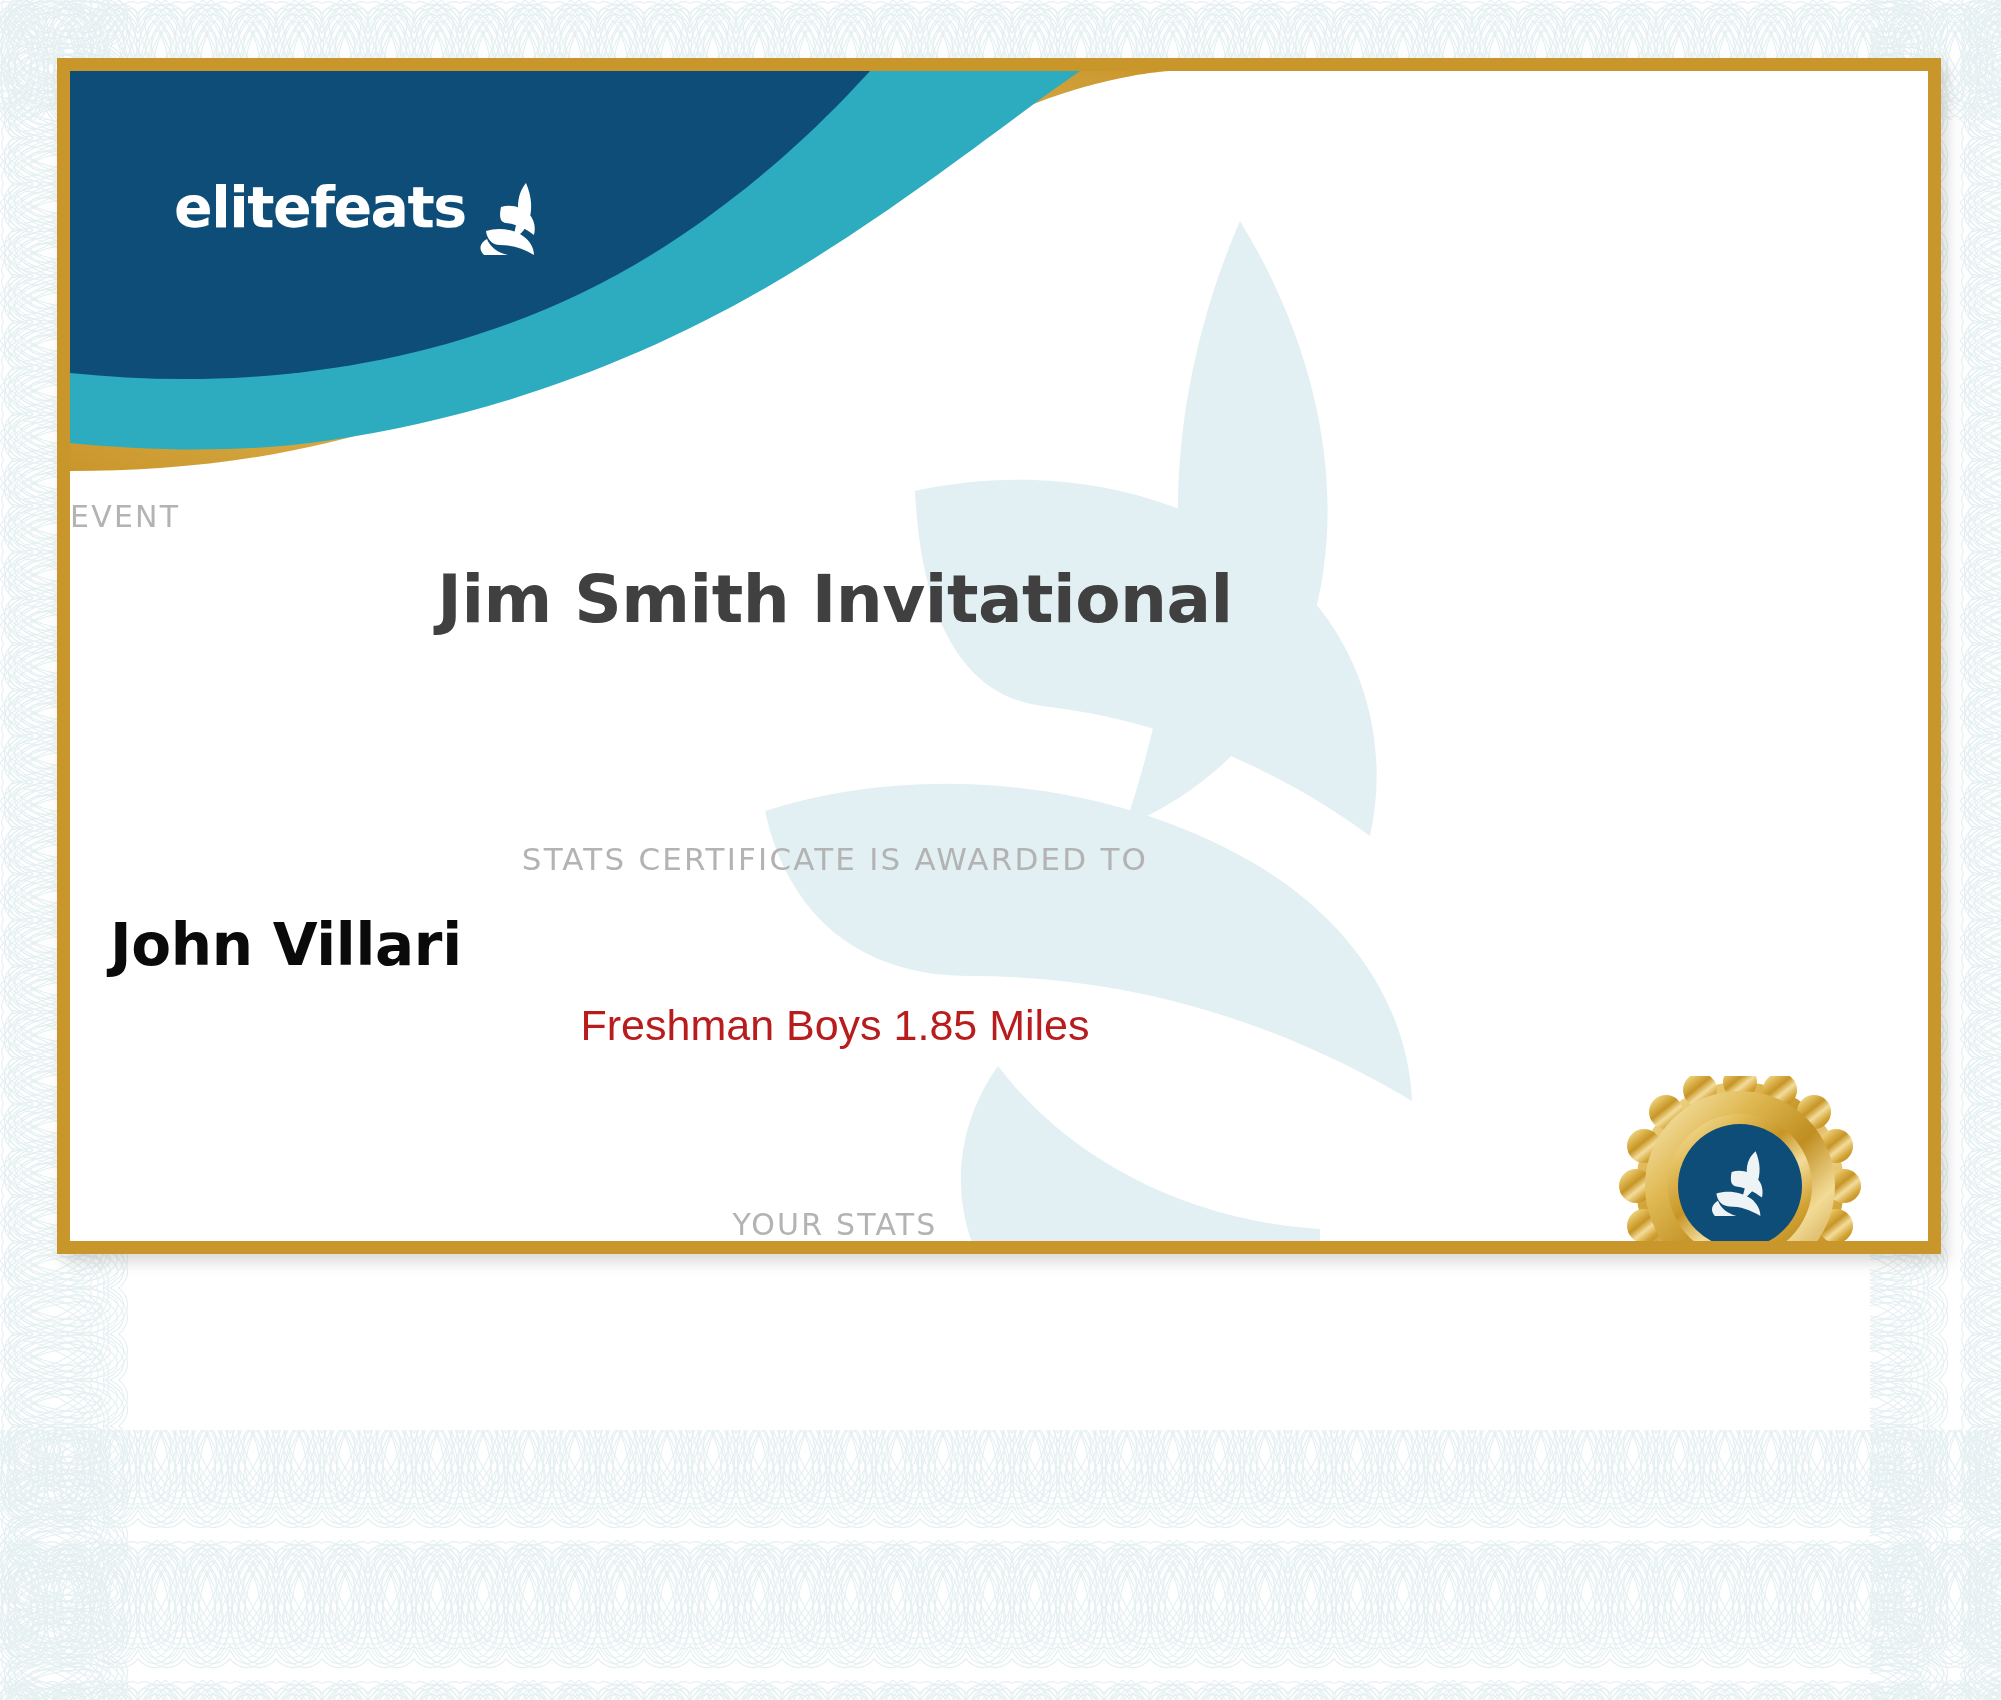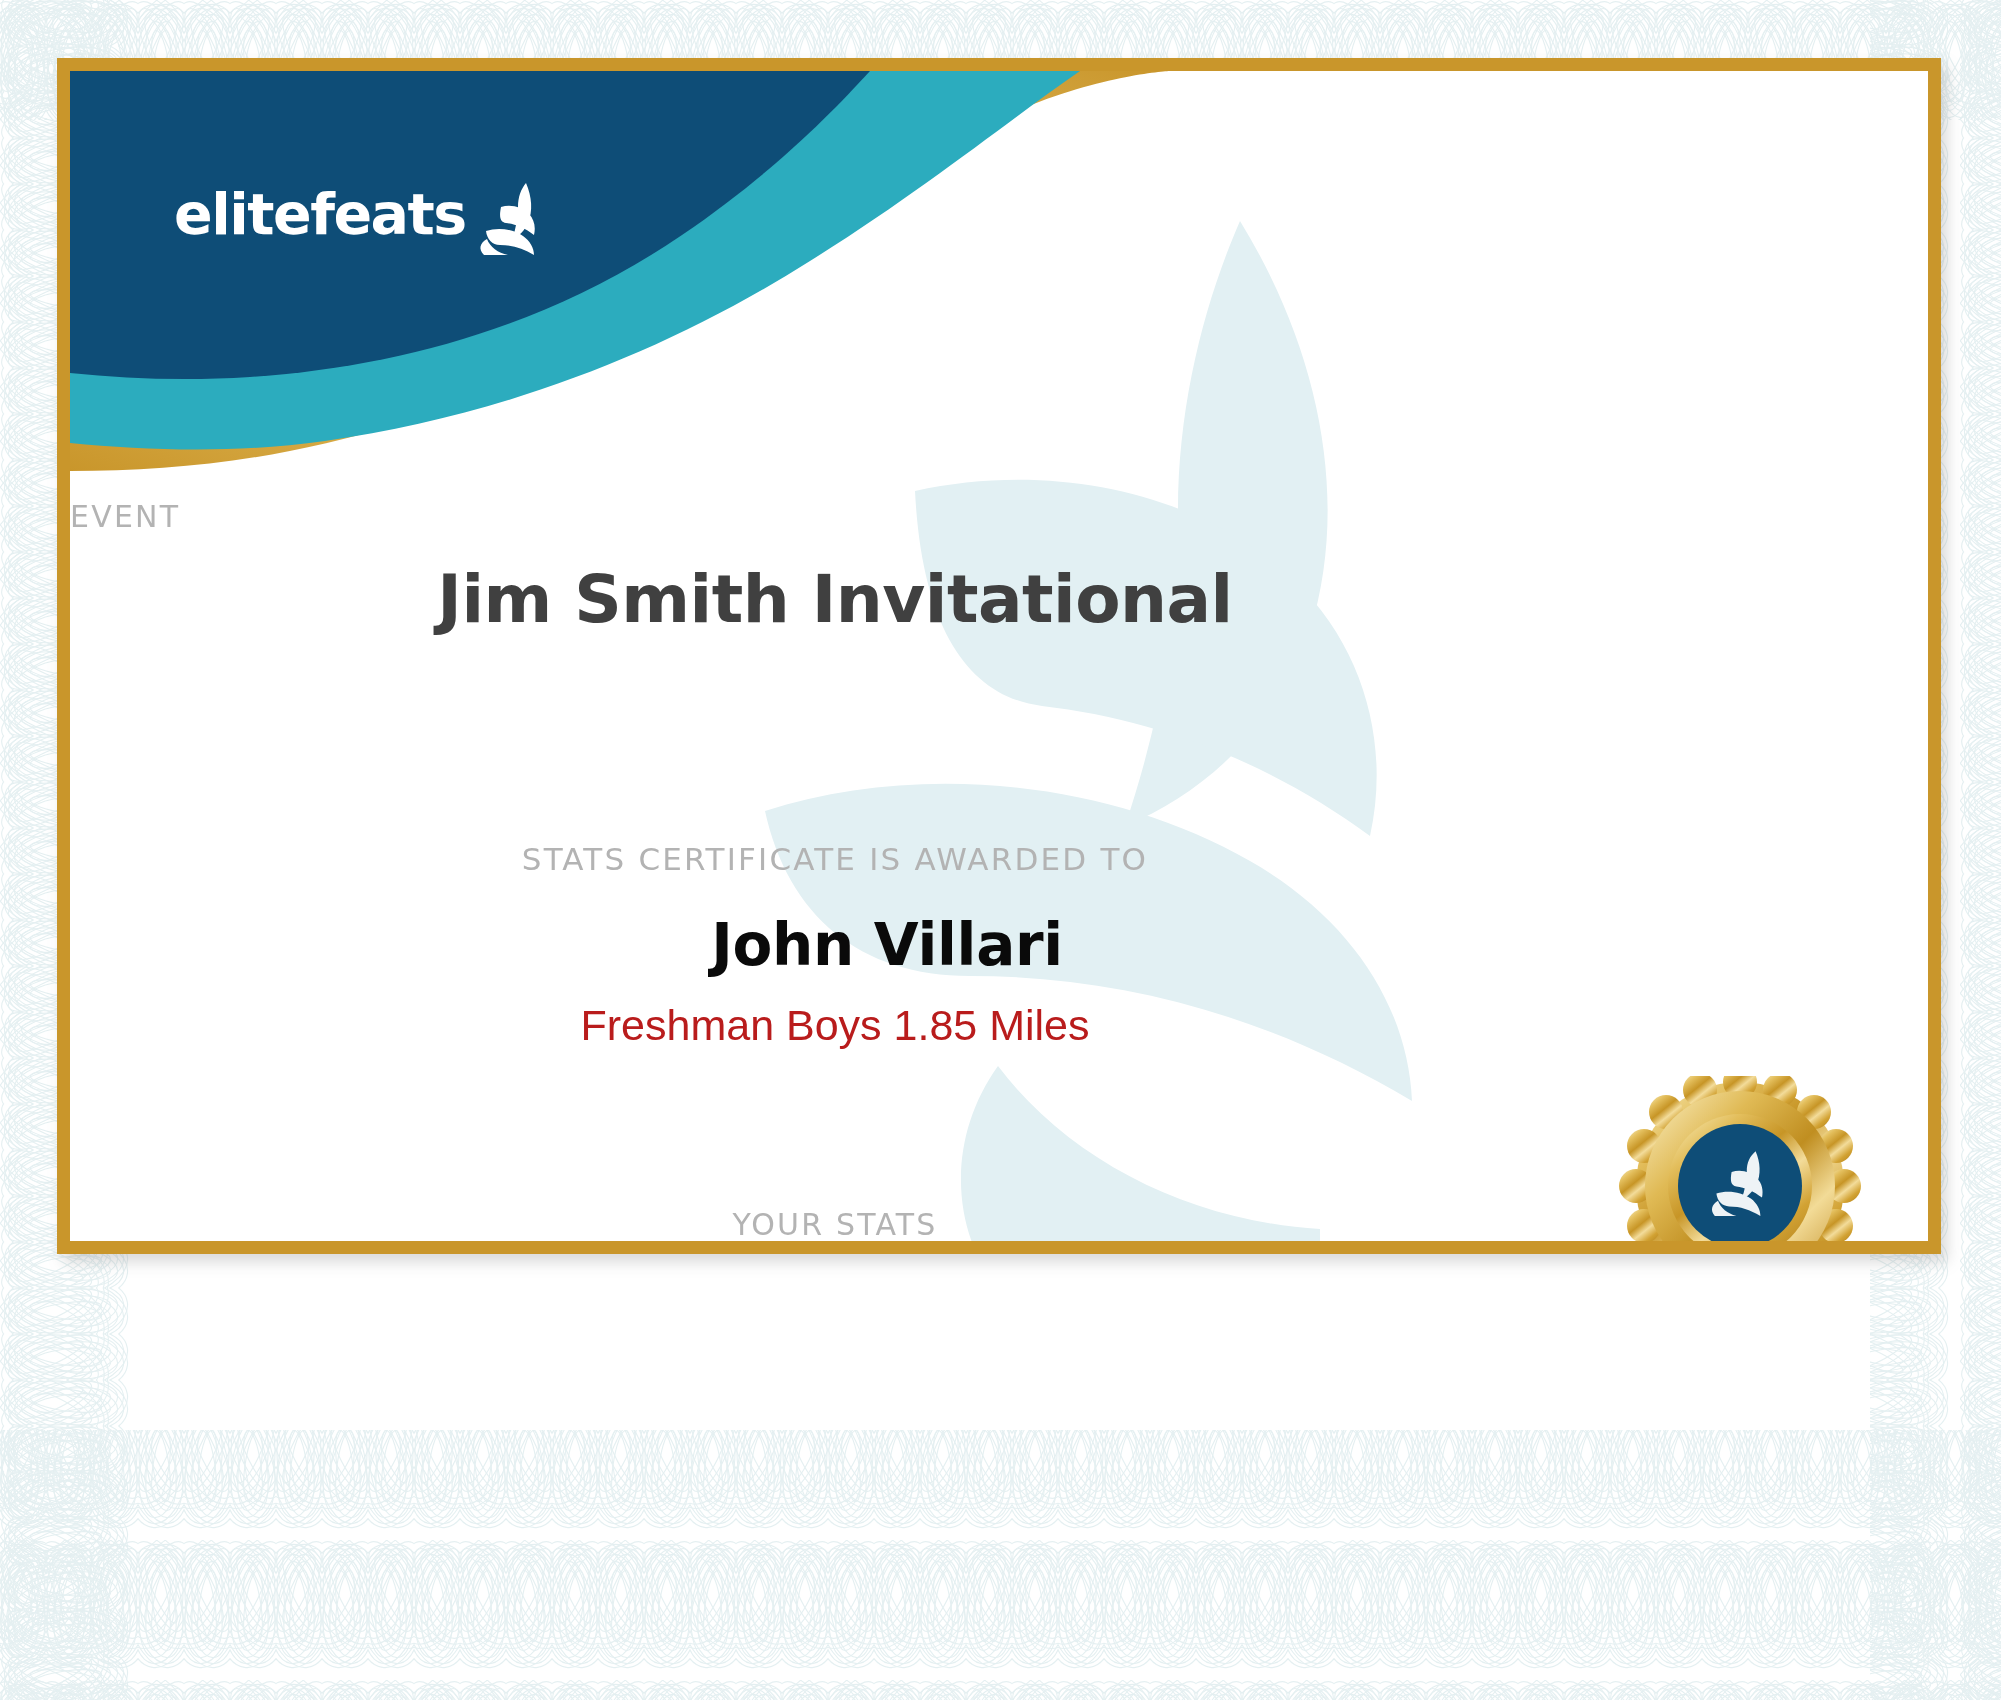--- a/index.html
+++ b/index.html
@@ -64,21 +64,21 @@
     width: 1100px;
     height: 400px;
   }
 
   
   .logo-wrap {
     position: absolute;
     left: 104px;
     top: 108px;
     display: flex;
-    align-items: center;
+    align-items: flex-start;
     gap: 4px;
   }
   .logo-word {
     font-family: "DejaVu Sans", sans-serif;
     font-size: 57px;
     font-weight: 700;
     color: #ffffff;
     letter-spacing: -1.5px;
     line-height: 1;
   }
@@ -125,23 +125,23 @@
     position: absolute;
     top: 770px;
     left: 0;
     width: 1530px;
     text-align: center;
     font-size: 31px;
   }
   .recipient-name {
     position: absolute;
     top: 840px;
-    left: 16px;
-    width: 1530px;
-    text-align: center;
+    left: 4px;
+    width: 1530px;
+    text-align: left;
     font-family: "DejaVu Sans", sans-serif;
     font-weight: 700;
     font-size: 58px;
     color: #0a0a0a;
     letter-spacing: -0.3px;
     padding-left: 36px;
   }
   .recipient-division {
     position: absolute;
     top: 930px;

